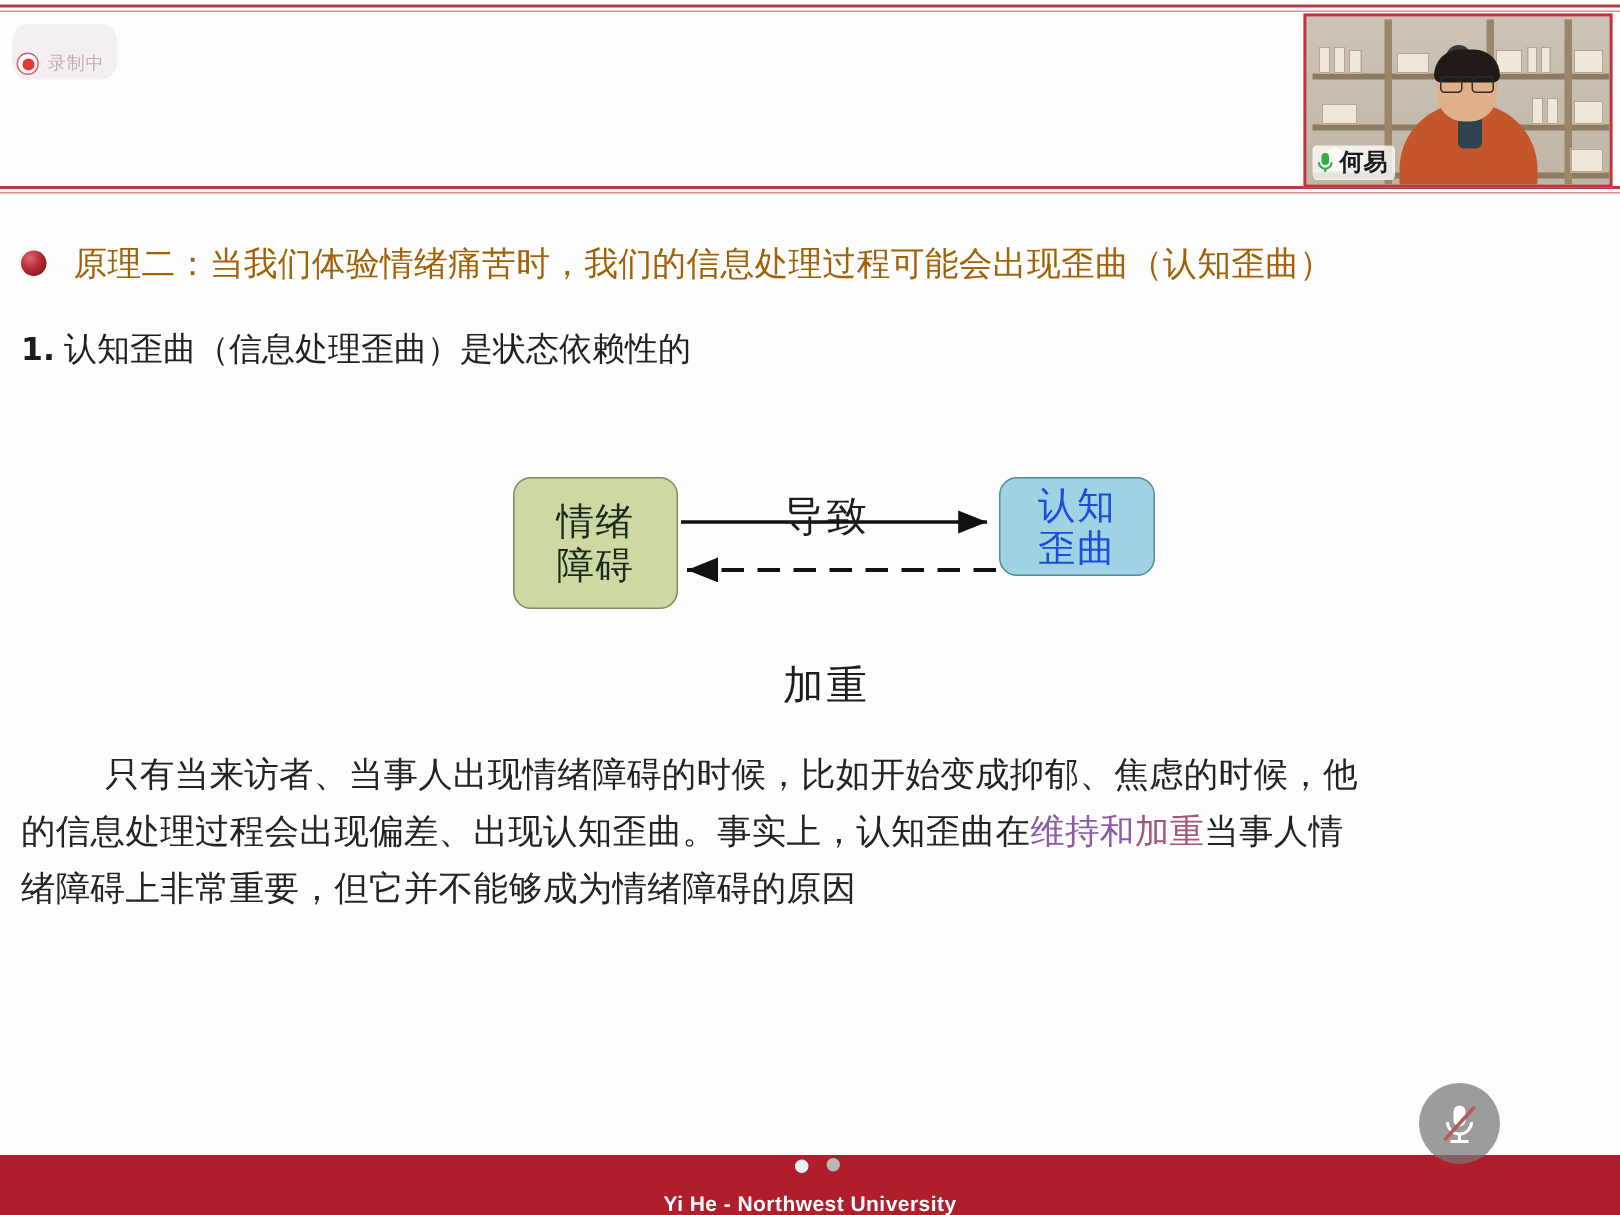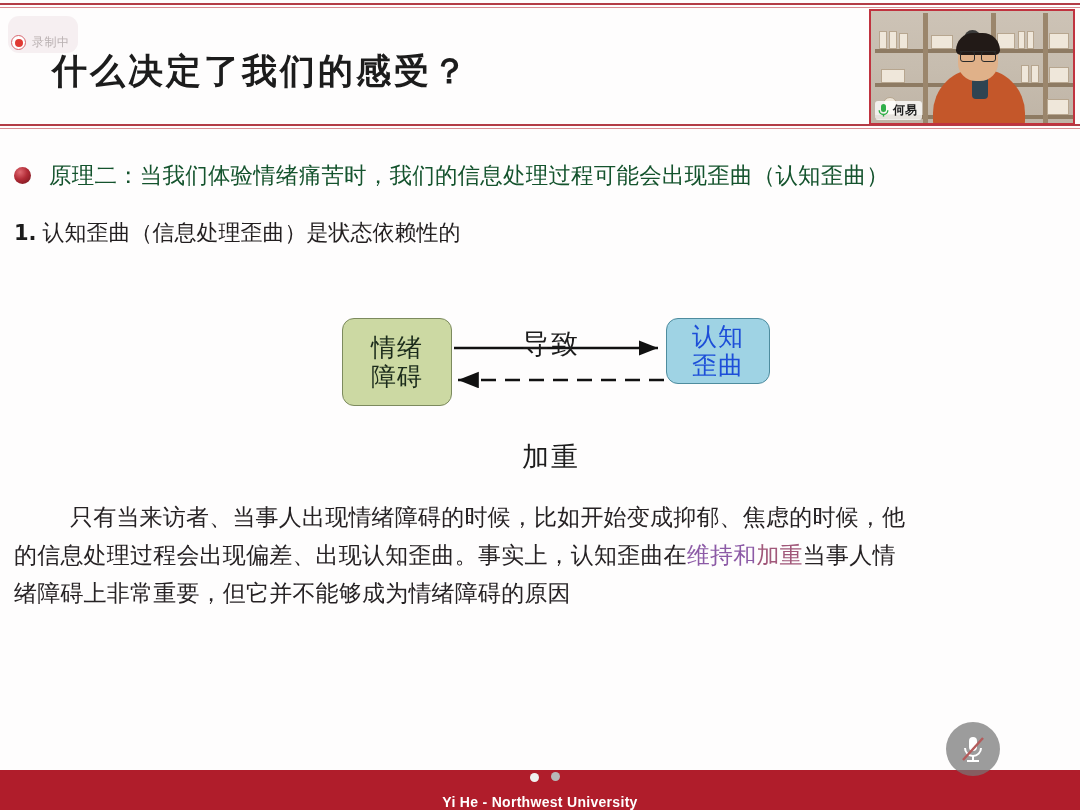--- a/index.html
+++ b/index.html
@@ -111,21 +111,21 @@
   .bullet-gem {
     width: 17px; height: 17px;
     border-radius: 50%;
     background: radial-gradient(circle at 35% 30%, #e06a72 0%, #b22c37 45%, #6e1219 100%);
     flex: none;
     margin-right: 18px;
   }
   .principle-text {
     font-family: "DejaVu Serif", "Liberation Serif", serif;
     font-size: 22.5px;
-    color: #14532d;
+    color: #a16207;
     letter-spacing: 0.2px;
     white-space: nowrap;
   }
 
   
   .numbered-row {
     position: absolute;
     left: 14px; top: 218px;
     display: flex;
     align-items: baseline;
@@ -341,21 +341,21 @@
     position: absolute;
     left: 4px; bottom: 3px;
     display: flex;
     align-items: center;
     gap: 3px;
     padding: 1px 5px 1px 2px;
     background: rgba(255,255,255,0.78);
     border-radius: 3px;
   }
   .name-chip-text {
-    font-size: 12px;
+    font-size: 16px;
     color: #1b1b1b;
     font-family: Liberation Serif, serif;
     font-weight: 700;
   }
 </style>
 </head>
 <body>
 
 <div id="screen">
 
@@ -364,21 +364,20 @@
     <div class="rule-top-outer"></div>
     <div class="rule-top-inner"></div>
 
     <div class="rec-badge">
       <span class="rec-dot-outer">
         <span class="rec-dot-inner"></span>
       </span>
       <span class="rec-text">录制中</span>
     </div>
 
-    <div class="slide-title">什么决定了我们的感受？</div>
 
     <div class="rule-head-outer"></div>
     <div class="rule-head-inner"></div>
 
     <div class="principle-row">
       <span class="bullet-gem"></span>
       <span class="principle-text">原理二：当我们体验情绪痛苦时，我们的信息处理过程可能会出现歪曲（认知歪曲）</span>
     </div>
 
     <div class="numbered-row">

